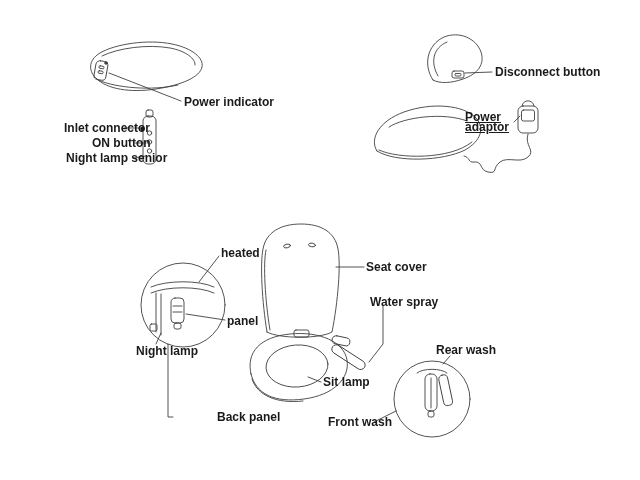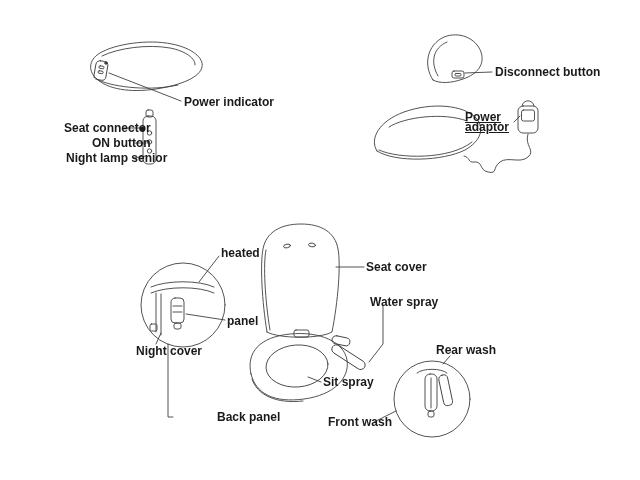--- a/index.html
+++ b/index.html
@@ -103,30 +103,30 @@
       <rect x="425" y="374" width="12" height="37" rx="5"></rect>
       <path d="M 431 378 L 431 408"></path>
       <rect x="428" y="411" width="6" height="6" rx="2"></rect>
       <rect x="438" y="376" width="9" height="31" rx="4" transform="rotate(-12 438 376)"></rect>
       <path d="M 450 356 L 443 364"></path>
       <path d="M 374 422 L 396 411"></path>
     </g>
   </svg>
 
   <div class="lbl" style="left:184px; top:97px;">Power indicator</div>
-  <div class="lbl" style="left:64px;  top:123px;">Seat connector</div>
+  <div class="lbl" style="left:64px;  top:123px;">Inlet connector</div>
   <div class="lbl" style="left:92px;  top:138px;">ON button</div>
   <div class="lbl" style="left:66px;  top:153px;">Night lamp senior</div>
 
   <div class="lbl" style="left:495px; top:67px;">Disconnect button</div>
   <div class="lbl wrap" style="left:465px; top:112px; width:46px;text-decoration:underline;">Power adaptor</div>
 
   <div class="lbl" style="left:221px; top:248px;">heated</div>
   <div class="lbl" style="left:366px; top:262px;">Seat cover</div>
   <div class="lbl" style="left:227px; top:316px;">panel</div>
   <div class="lbl" style="left:370px; top:297px;">Water spray</div>
-  <div class="lbl" style="left:136px; top:346px;">Night cover</div>
-  <div class="lbl" style="left:323px; top:377px;">Sit spray</div>
+  <div class="lbl" style="left:136px; top:346px;">Night lamp</div>
+  <div class="lbl" style="left:323px; top:377px;">Sit lamp</div>
   <div class="lbl" style="left:175px; top:412px;margin-left:42px;">Back panel</div>
   <div class="lbl" style="left:328px; top:417px;text-align:right;">Front wash</div>
   <div class="lbl" style="left:436px; top:345px;text-align:center;">Rear wash</div>
 
 </div>
 
 </body></html>

